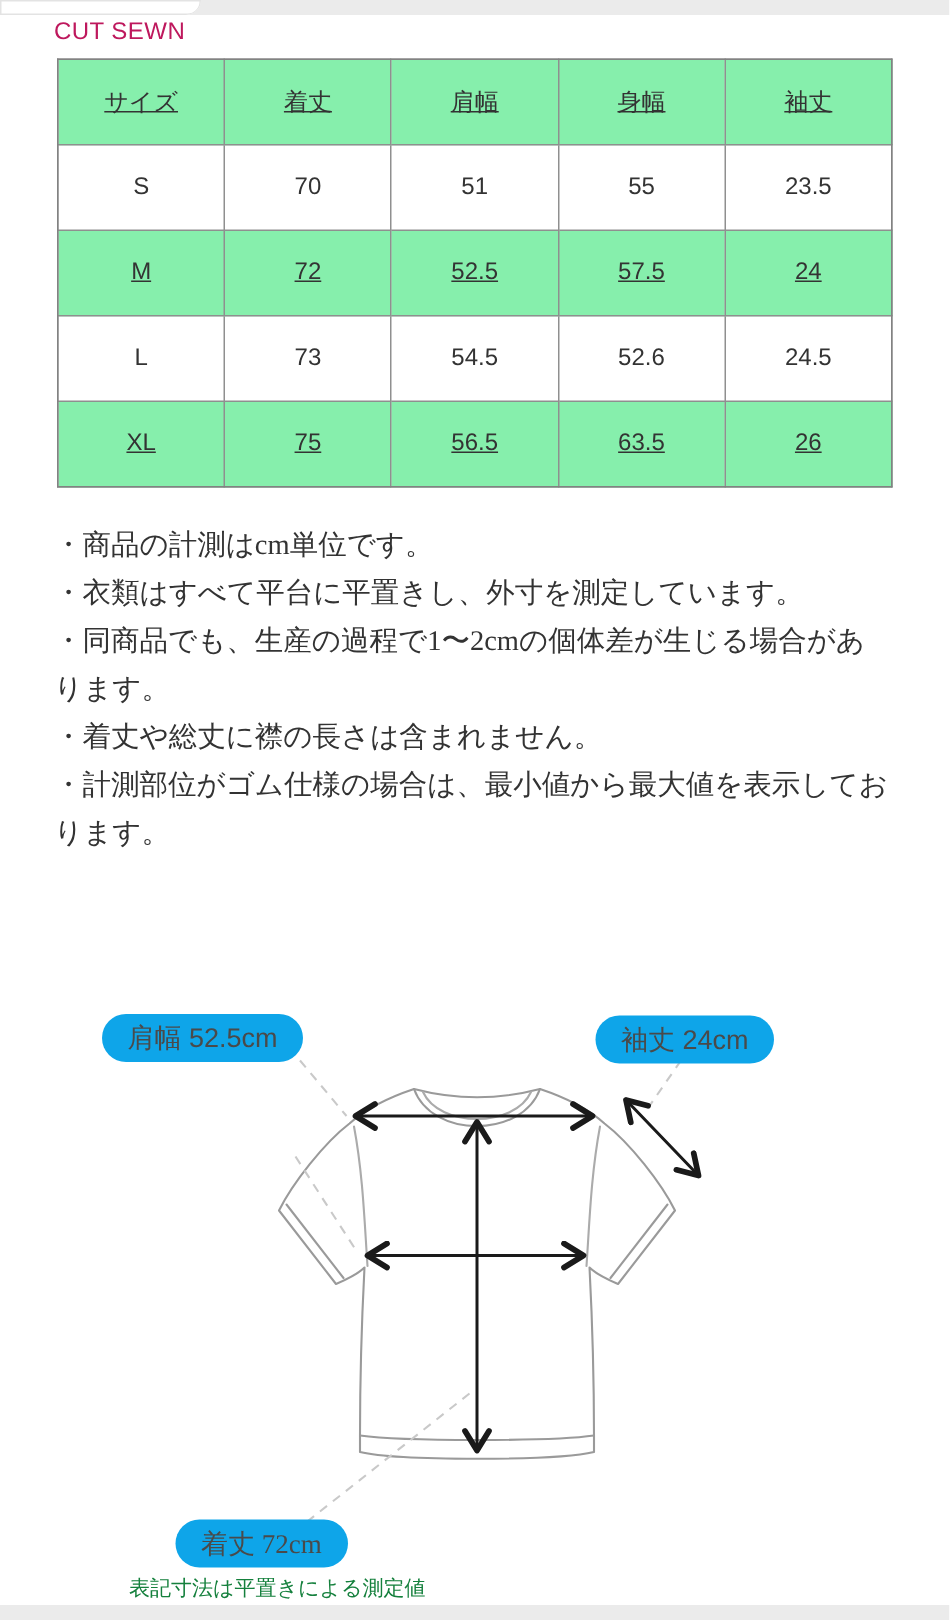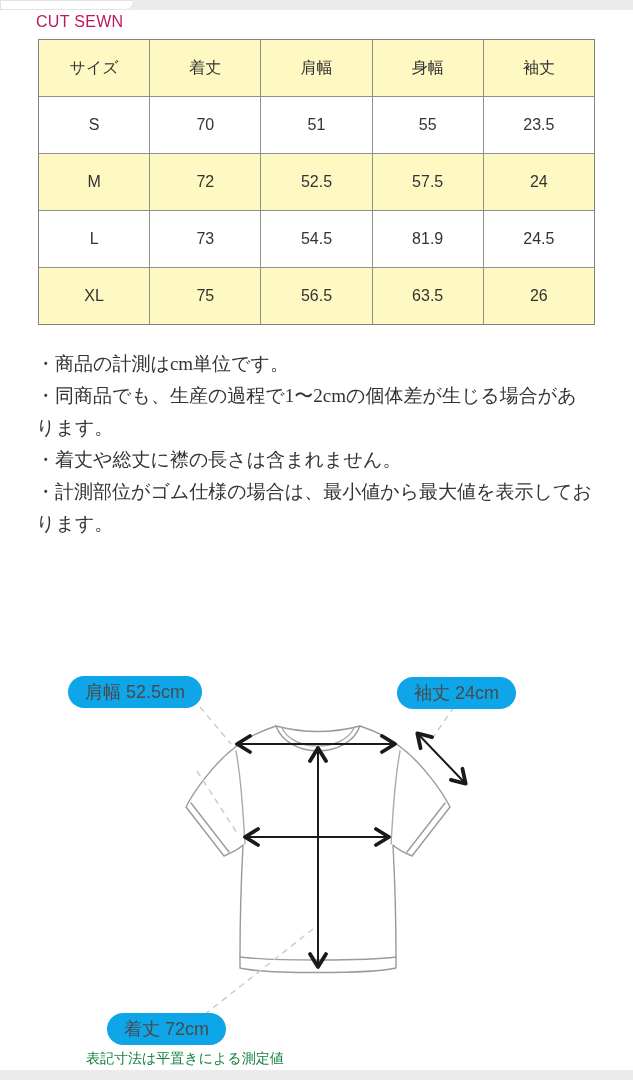--- a/index.html
+++ b/index.html
@@ -15,38 +15,38 @@
     position:absolute;top:12px;left:36px;font-size:16px;line-height:20px;color:#be185d;letter-spacing:.3px;
   }
   
   table.size-table{
     position:absolute;top:39px;left:38px;width:557px;border-collapse:collapse;table-layout:fixed;
     font-size:16px;color:#333;
   }
   table.size-table,th.cell,td.cell{border:1px solid #8f8f8f;}
   table.size-table{outline:1px solid #828282;outline-offset:-1px;}
   th.cell,td.cell{height:56px;text-align:center;vertical-align:middle;font-weight:400;padding:0;}
-  tr.hdr,tr.alt{background:#fef9c3;}
+  tr.hdr,tr.alt{background:#86efac;text-decoration:underline;}
   tr.plain{background:#ffffff;}
   
   .notes{
     position:absolute;top:348px;left:36px;width:560px;font-size:19px;line-height:32px;color:#333;
     list-style:none;margin:0;padding:0;font-family:Liberation Serif, serif;
   }
   
   .diagram{position:absolute;top:650px;left:0;width:633px;height:430px;}
   .diagram svg{position:absolute;top:0;left:0;}
   .pill{
     position:absolute;background:#0ea5e9;border-radius:17px;padding:4px 17px;
     font-size:18px;line-height:24px;color:#4a4a4a;white-space:nowrap;
   }
   .pill-shoulder{left:68px;top:26px;}
   .pill-sleeve{left:397px;top:27px;}
   .pill-bodywidth{left:63px;top:87px;}
-  .pill-length{left:107px;top:363px;}
+  .pill-length{left:117px;top:363px;font-family:Liberation Serif, serif;}
   .diagram-caption{position:absolute;left:50px;top:399px;font-size:14px;line-height:18px;color:#15803d;margin-left:36px;}
   .bottom-strip{position:absolute;left:0;top:420px;width:633px;height:10px;background:#ebebeb;}
 </style>
 </head>
 <body>
 
 <div class="top-strip">
   <div class="sheet-corner"></div>
 </div>
 
@@ -72,35 +72,36 @@
       <td class="cell">M</td>
       <td class="cell">72</td>
       <td class="cell">52.5</td>
       <td class="cell">57.5</td>
       <td class="cell">24</td>
     </tr>
     <tr class="plain">
       <td class="cell">L</td>
       <td class="cell">73</td>
       <td class="cell">54.5</td>
-      <td class="cell">81.9</td>
+      <td class="cell">52.6</td>
       <td class="cell">24.5</td>
     </tr>
     <tr class="alt">
       <td class="cell">XL</td>
       <td class="cell">75</td>
       <td class="cell">56.5</td>
       <td class="cell">63.5</td>
       <td class="cell">26</td>
     </tr>
   </tbody>
 </table>
 
 <ul class="notes">
   <li>・商品の計測はcm単位です。</li>
+  <li>・衣類はすべて平台に平置きし、外寸を測定しています。</li>
   <li>・同商品でも、生産の過程で1〜2cmの個体差が生じる場合があります。</li>
   <li>・着丈や総丈に襟の長さは含まれません。</li>
   <li>・計測部位がゴム仕様の場合は、最小値から最大値を表示しております。</li>
 </ul>
 
 <div class="diagram">
   <svg width="633" height="430" viewBox="0 0 633 430">
     <defs>
       <marker id="chev" viewBox="0 0 10 10" markerWidth="10" markerHeight="10" refX="7.5" refY="5" orient="auto-start-reverse">
         <path d="M1.5,1 L8,5 L1.5,9" fill="none" stroke="#1a1a1a" stroke-width="1.9" stroke-linecap="round" stroke-linejoin="round"></path>

